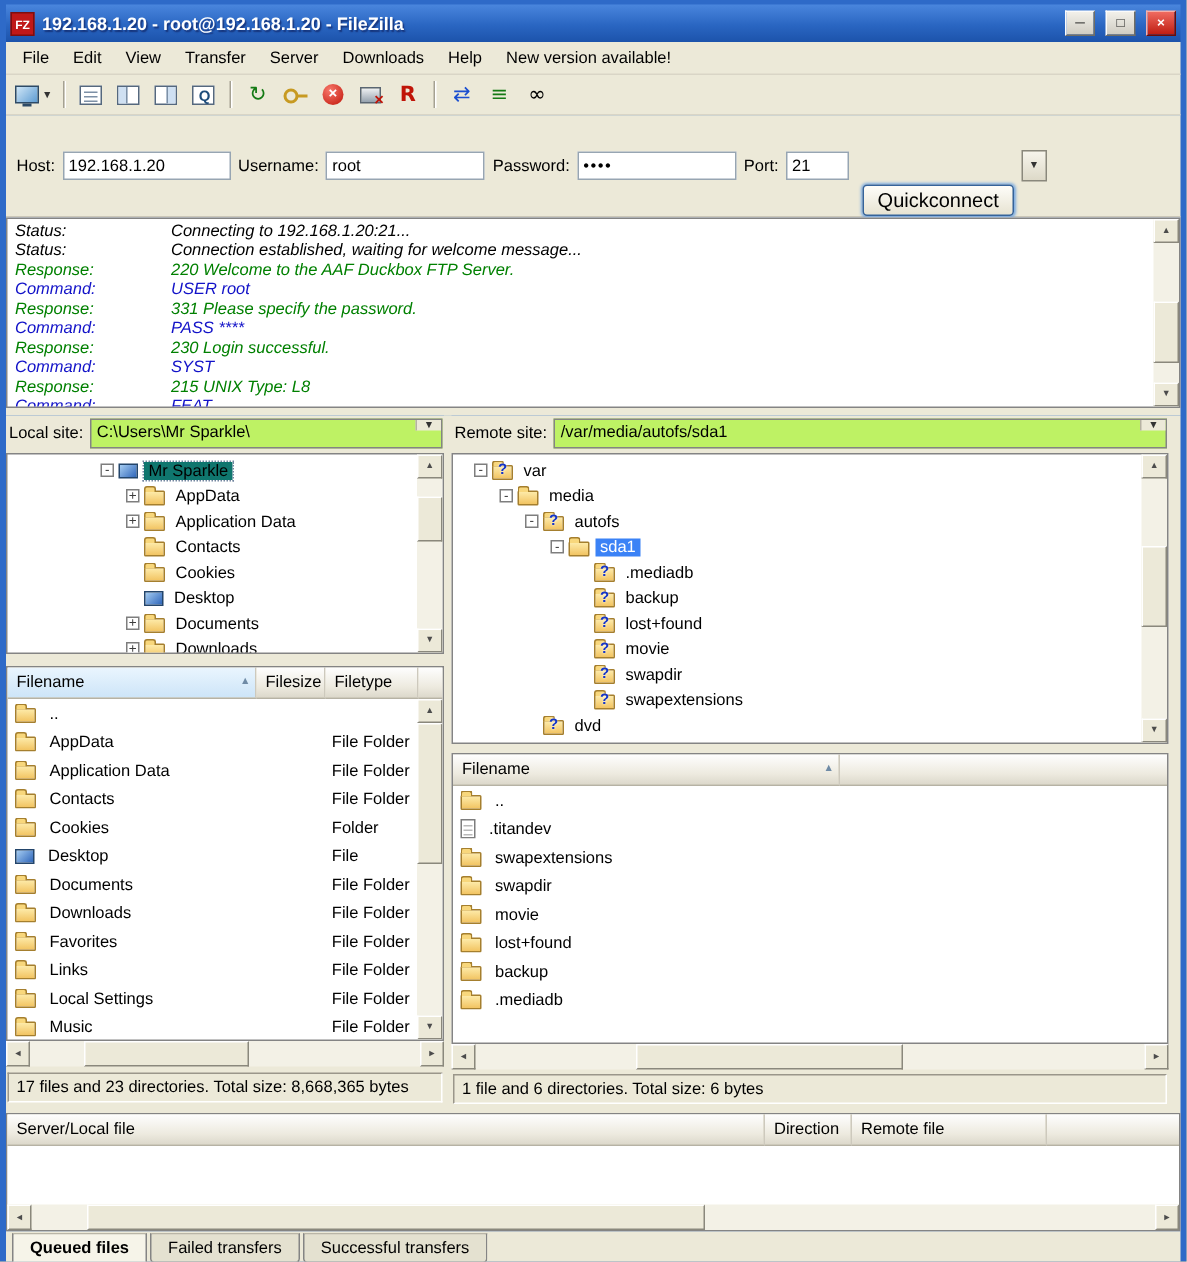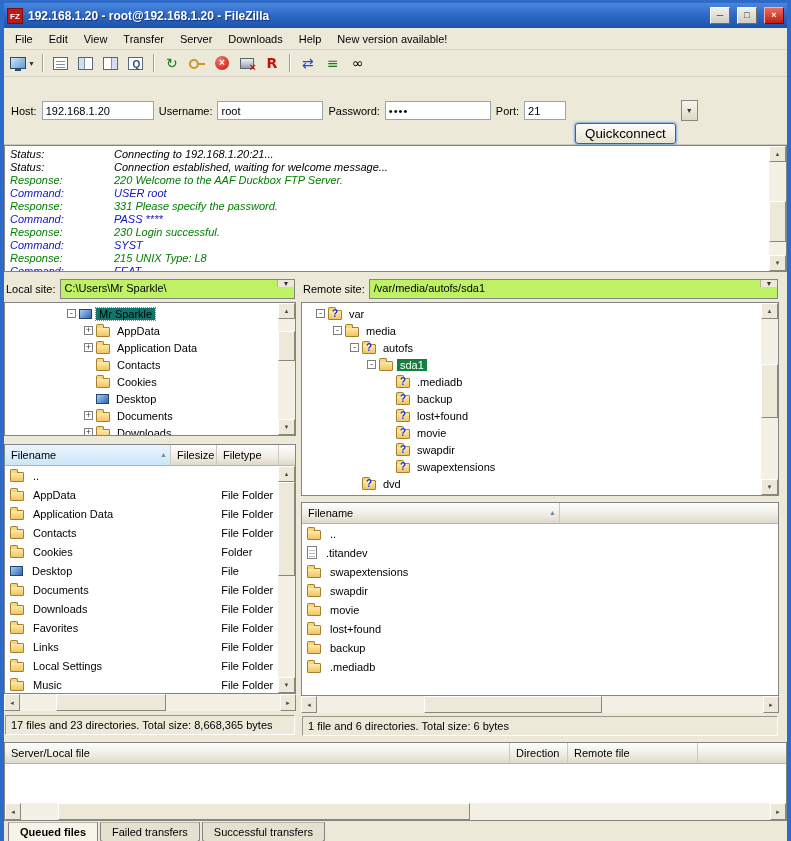--- a/index.html
+++ b/index.html
@@ -108,21 +108,21 @@
   .treebox { background:#fff; border:1px solid #848484; display:flex; overflow:hidden; }
   .pane.left  .treebox { flex:0 0 134px; }
   .pane.right .treebox { flex:0 0 194px; }
   .tree { flex:1; overflow:hidden; padding-top:2px; }
   .tree-row { height:17px; display:flex; align-items:center; white-space:nowrap; }
   .expander { flex:0 0 9px; width:9px; height:9px; border:1px solid #7e7e7e; background:#fff;
               font:9px/7px "Liberation Sans",sans-serif; text-align:center; color:#3c3c3c; margin-right:3px; }
   .expander.none { visibility:hidden; }
   .ticon { margin-right:4px; flex:0 0 auto; }
   .tlabel { padding:0 3px; }
-  .tlabel.tsel { background:#15803d; color:#fff; }
+  .tlabel.tsel { background:#3b82f6; color:#fff; }
   .tlabel.tsel-inactive { background:#0f766e; outline:1px dotted #7386a0; }
   .tree-split { flex:0 0 8px; background:#ece9d8; }
   .tree-split.thin { flex:0 0 6px; }
 
   
   .listbox { background:#fff; border:1px solid #848484; display:flex; flex-direction:column; overflow:hidden; }
   .pane.left  .listbox { flex:0 0 250px; }
   .pane.right .listbox { flex:0 0 194px; }
   .list-header { flex:0 0 21px; display:flex; background:#ece9d8; }
   .hcell { position:relative; padding:4px 5px 0 6px; white-space:nowrap; overflow:hidden;

